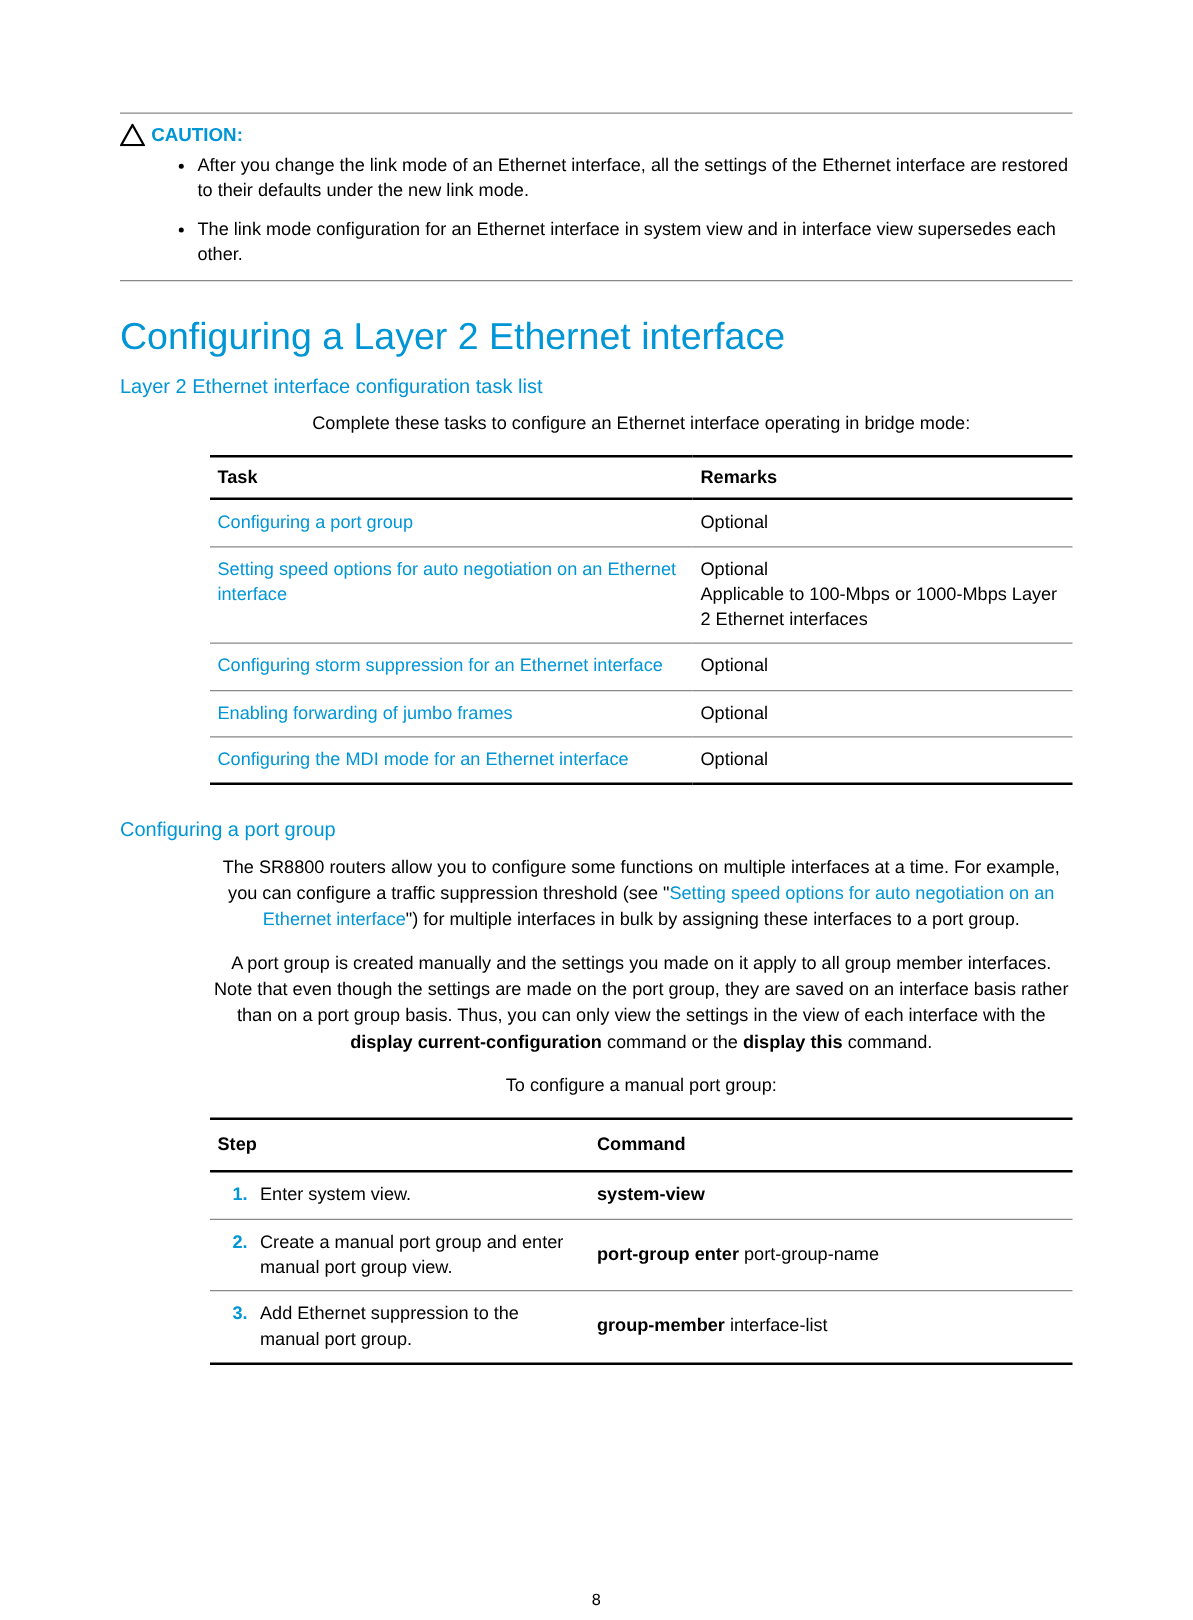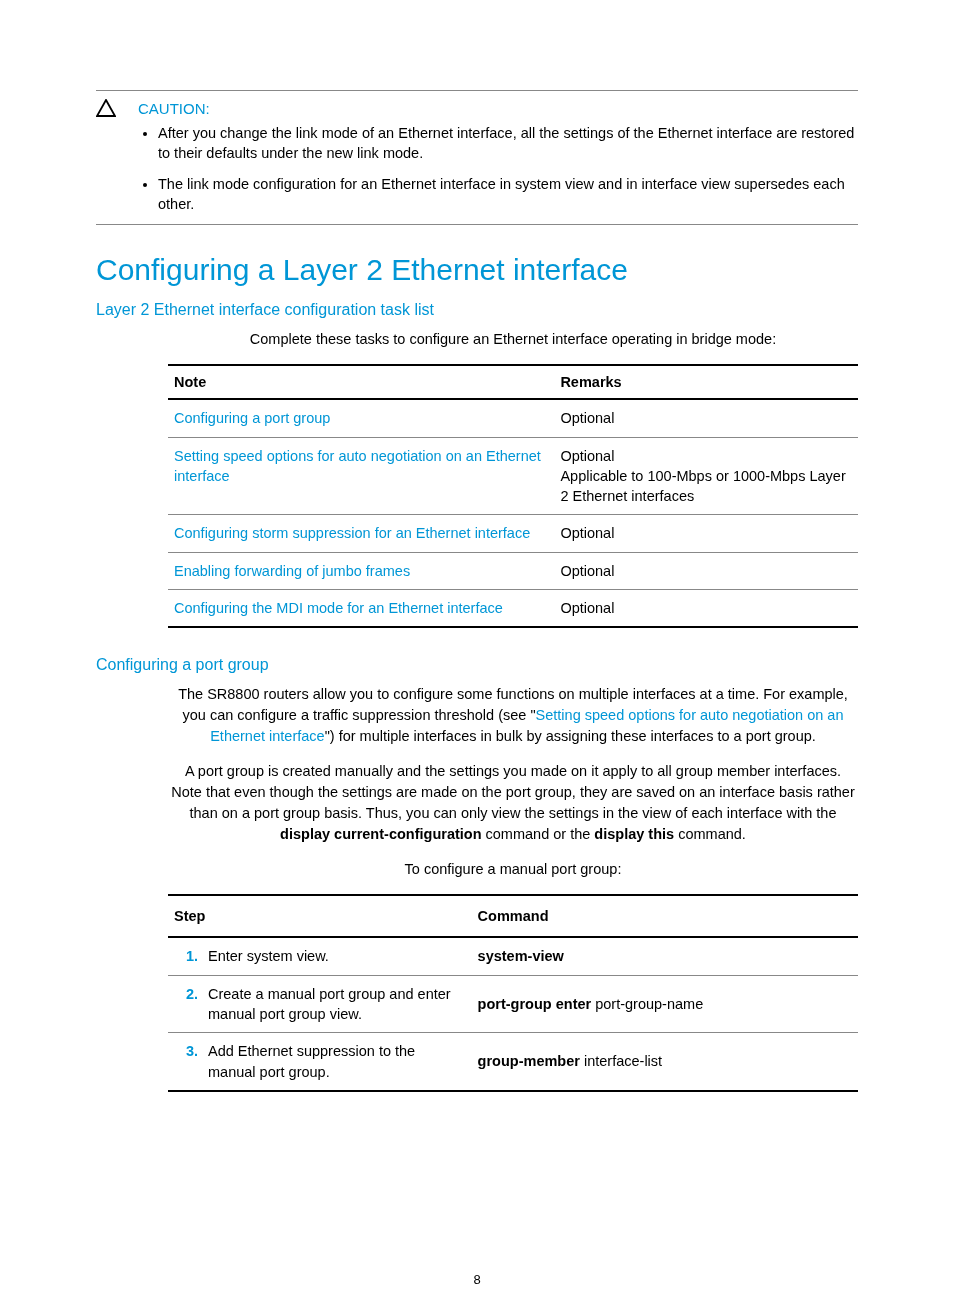--- a/index.html
+++ b/index.html
@@ -16,22 +16,23 @@
   }
   .caution-box {
     border-top: 1px solid #888;
     border-bottom: 1px solid #888;
     padding: 8px 0 10px 0;
     margin-bottom: 28px;
   }
   .caution-head {
     display: flex;
     align-items: center;
-    gap: 22px;
+    gap: 5px;
     margin-bottom: 6px;
+    font-weight: bold;
   }
   .caution-label {
     color: #0096d6;
     font-size: 15px;
   }
   .bullets {
     list-style: disc;
     margin: 0 0 0 62px;
     padding: 0;
     font-size: 14.5px;
@@ -154,21 +155,21 @@
   <div class="indent-block">
     <div class="para">Complete these tasks to configure an Ethernet interface operating in bridge mode:</div>
 
     <table class="task-table">
       <colgroup>
           <col class="c1">
           <col class="c2">
         </colgroup>
       <thead>
         <tr>
-          <th>Note</th>
+          <th>Task</th>
           <th>Remarks</th>
         </tr>
       </thead>
       <tbody>
         <tr>
           <td class="linkcell">Configuring a port group</td>
           <td>Optional</td>
         </tr>
         <tr>
           <td class="linkcell">Setting speed options for auto negotiation on an Ethernet interface</td>

